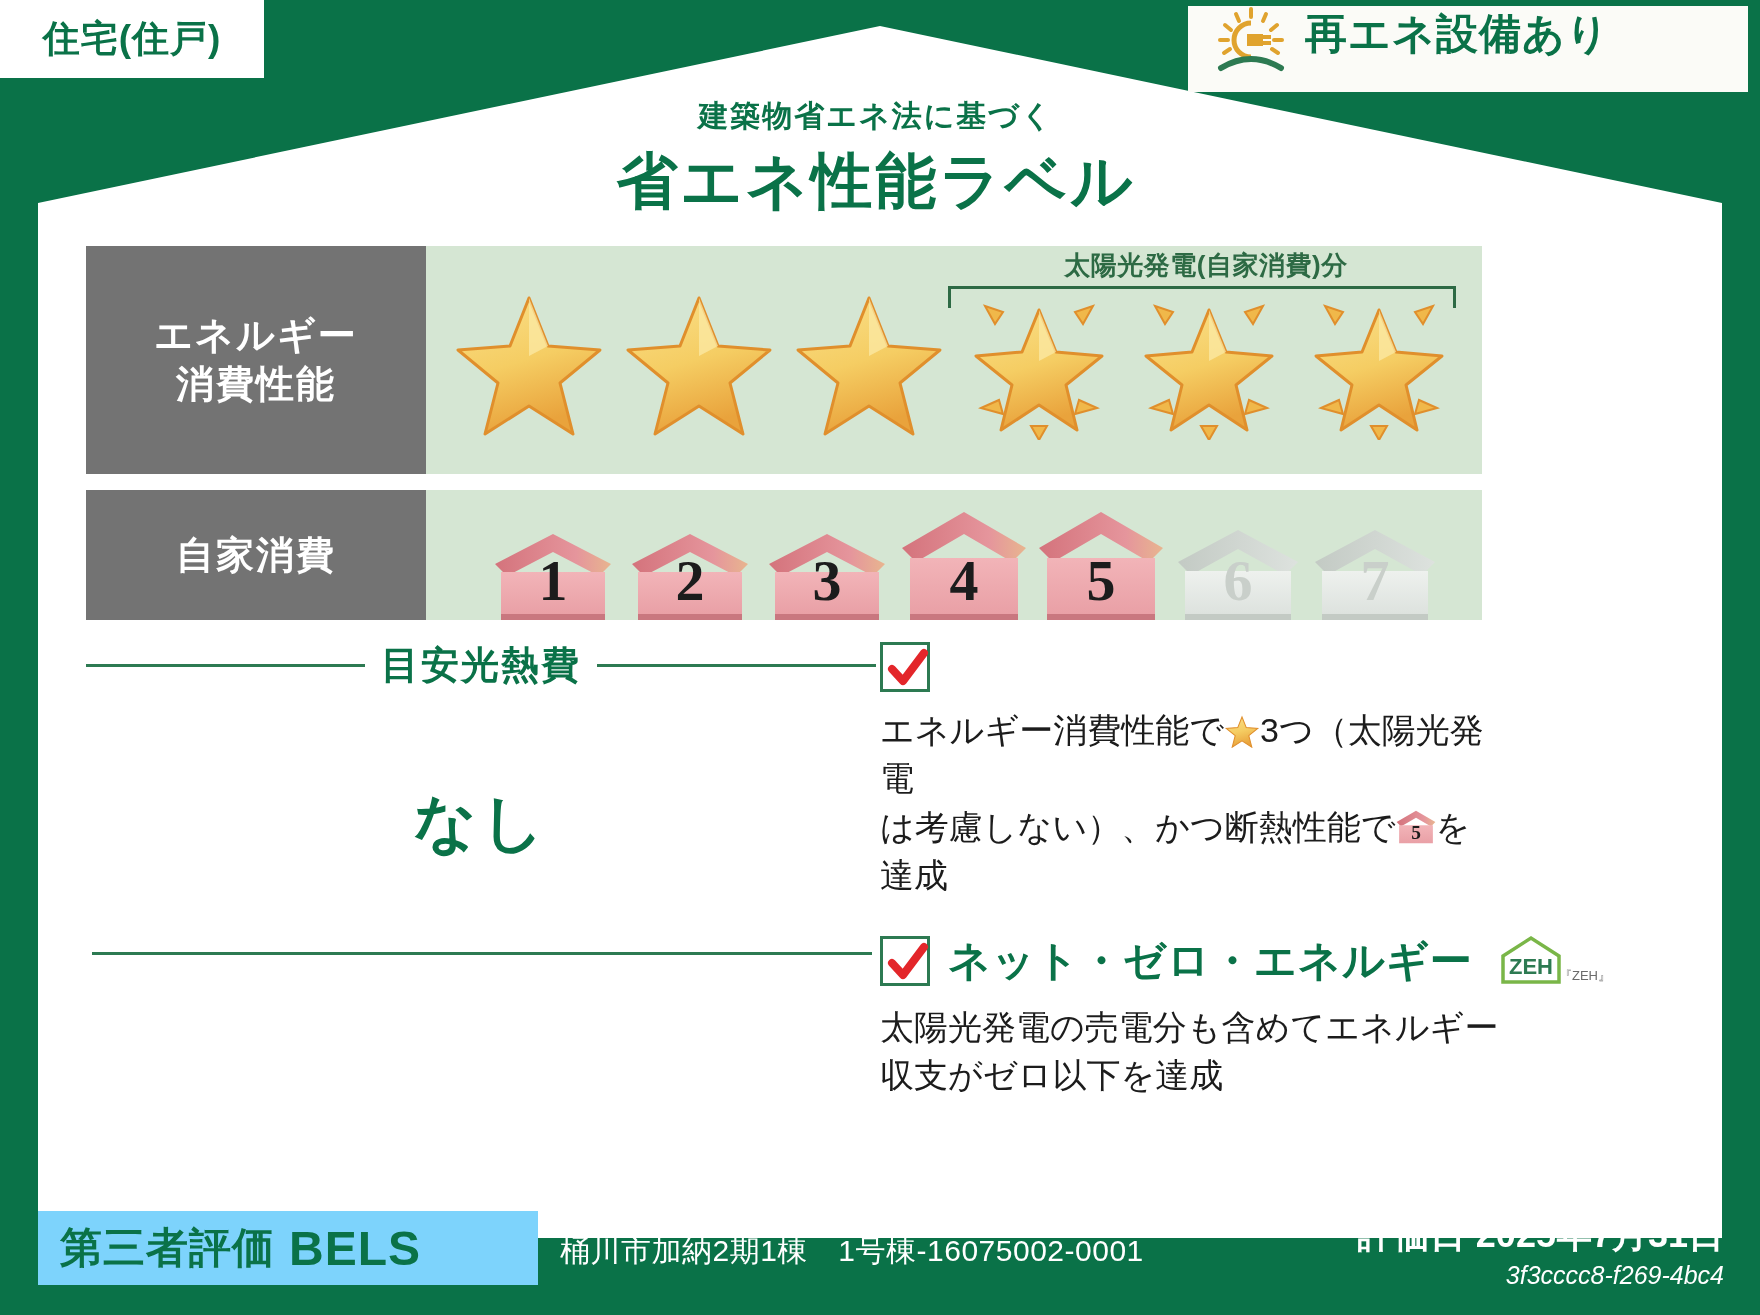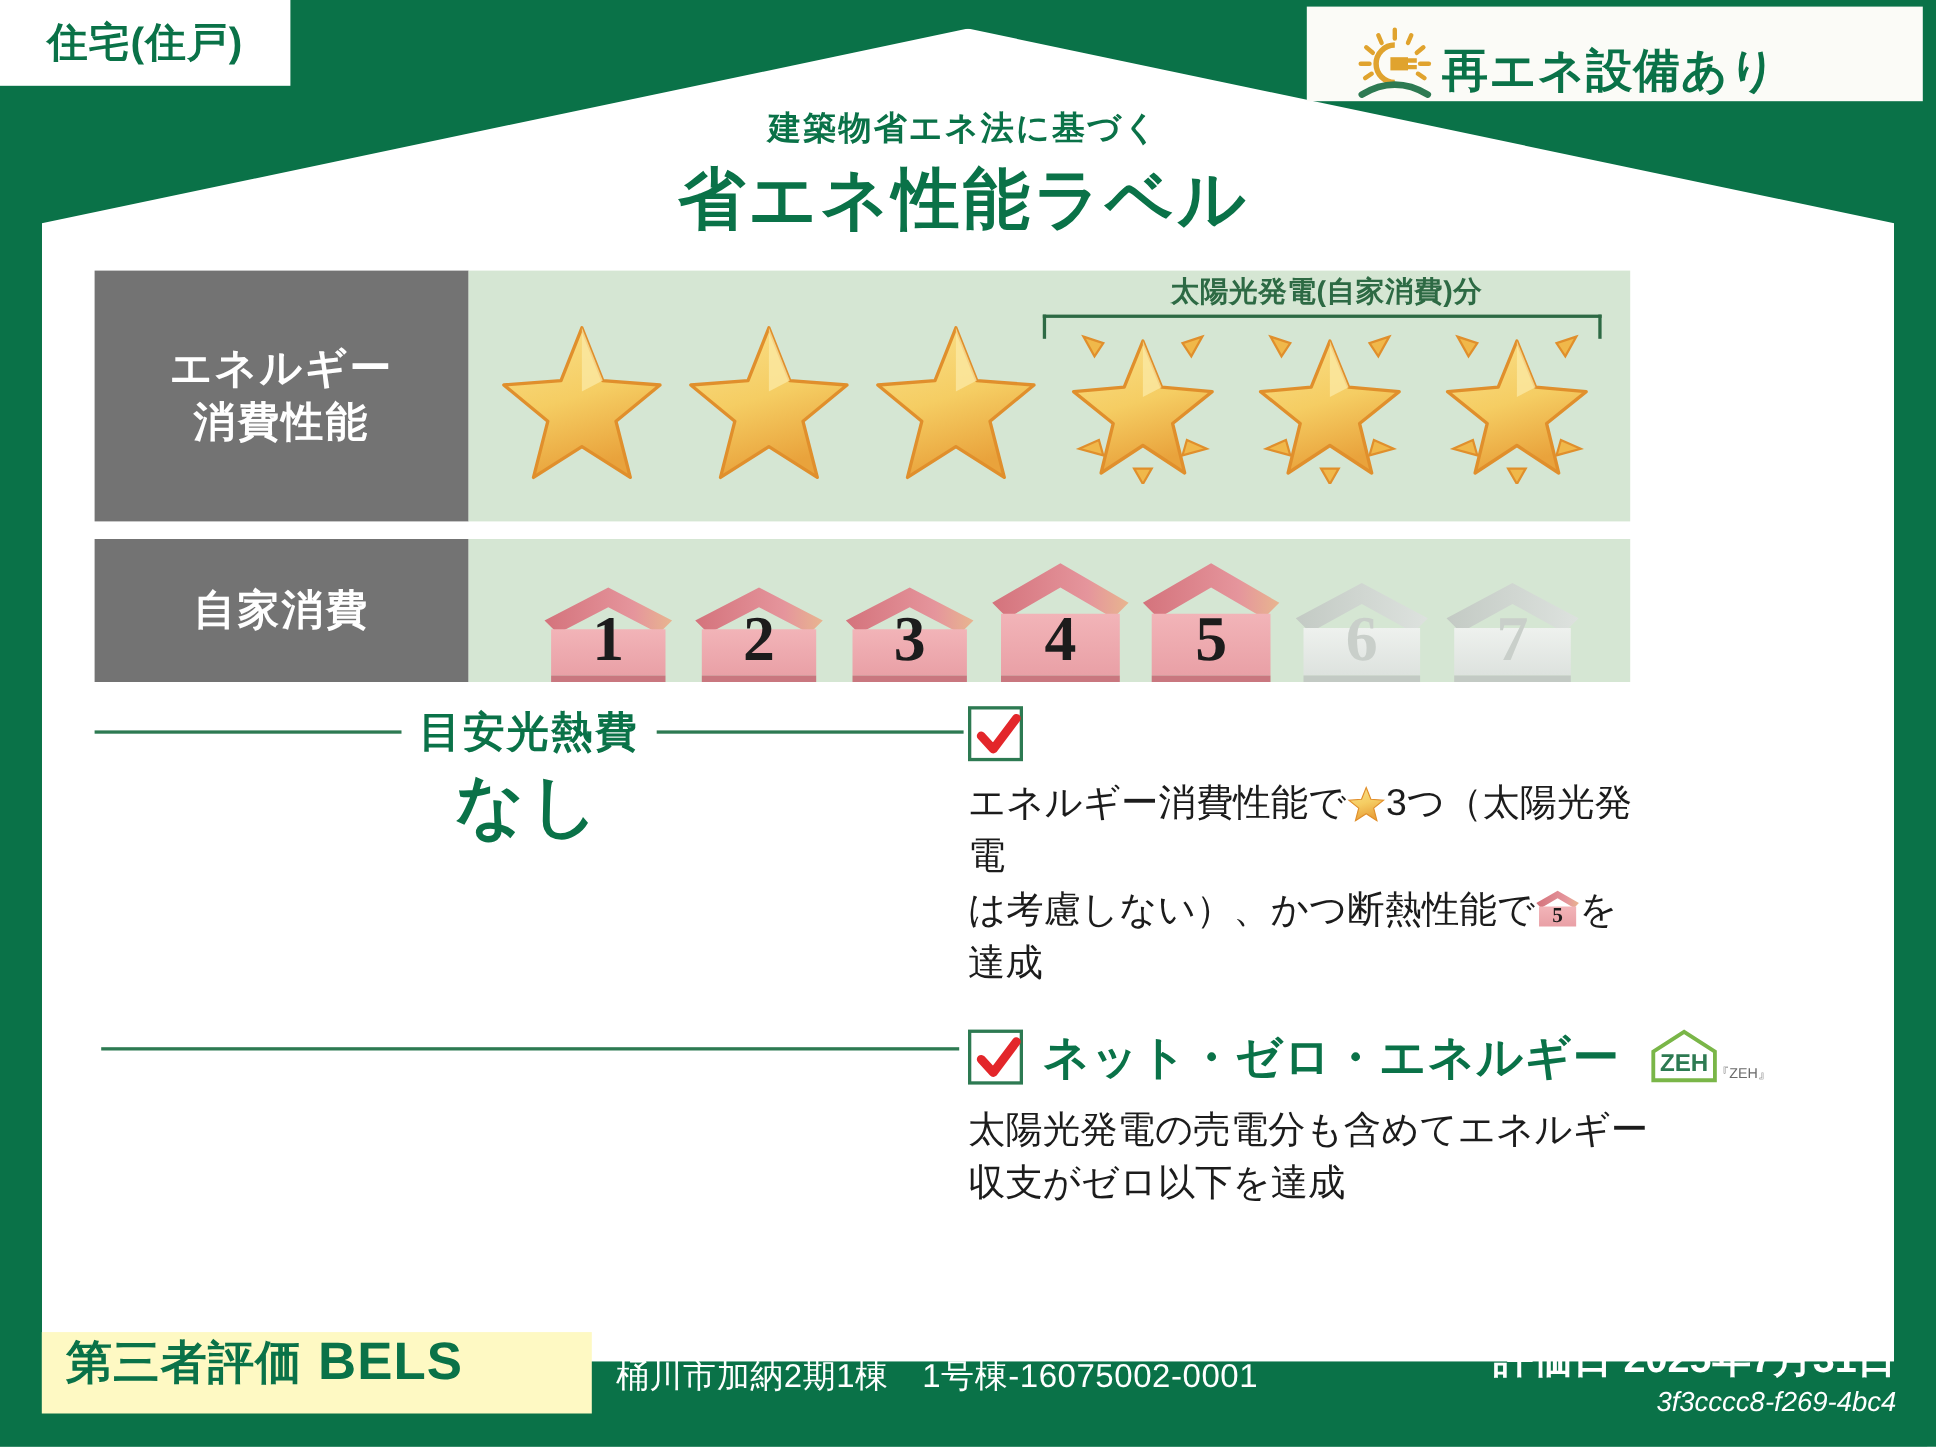--- a/index.html
+++ b/index.html
@@ -36,22 +36,22 @@
   .chip-type span {
     color: #0a7248; font-weight: bold; font-size: 37px; letter-spacing: 1px;
   }
 
   
   .chip-renew {
     position: absolute;
     left: 1188px; top: 6px;
     width: 560px; height: 86px;
     background: #fbfbf7;
-    display: flex; align-items: flex-end; gap: 3px;
-    padding-left: 40px;
+    display: flex; align-items: flex-start; gap: 14px;
+    padding-left: 23px;
     z-index: 8;
   }
   .chip-renew .label {
     color: #0a7248; font-weight: bold; font-size: 42px; letter-spacing: 1px;
   }
   .renew-icon { width: 80px; height: 68px; flex: none; }
 
   
   .title-wrap {
     position: absolute; left: 0; top: 96px; width: 100%;
@@ -127,21 +127,21 @@
     position: absolute; left: 86px; top: 640px; width: 790px; z-index: 6;
   }
   .cost-head {
     display: flex; align-items: center; gap: 16px;
   }
   .cost-head .rule { flex: 1; height: 3px; background: #2d7a52; }
   .cost-head .txt {
     color: #0a7248; font-weight: bold; font-size: 38px; letter-spacing: 2px; white-space: nowrap;
   }
   .cost-value {
-    text-align: center;
+    margin-top: 90px; text-align: center;
     color: #0a7248; font-weight: bold; font-size: 62px; letter-spacing: 4px;
   }
   .cost-foot-rule {
     position: absolute; left: 6px; top: 312px; width: 780px; height: 3px; background: #2d7a52;
   }
 
   
   .zeh-block {
     position: absolute; left: 880px; top: 642px; width: 620px; z-index: 6;
   }
@@ -162,22 +162,22 @@
   .inline-house { display: inline-block; width: 40px; height: 40px; vertical-align: -8px; }
   .zeh-logo { width: 112px; height: 54px; flex: none; margin-left: 6px; }
 
   
   .footer {
     position: absolute; left: 0; bottom: 0; width: 1760px; height: 110px;
     z-index: 9;
   }
   .bels-chip {
     position: absolute; left: 38px; top: 6px;
-    width: 500px; height: 74px; background: #fef9c3;
-    display: flex; align-items: flex-start; gap: 14px; padding-left: 22px;
+    width: 500px; height: 74px; background: #7dd3fc;
+    display: flex; align-items: center; gap: 14px; padding-left: 22px;
   }
   .bels-chip .t1 { color: #0a7248; font-weight: bold; font-size: 42px; letter-spacing: 1px; }
   .bels-chip .t2 { color: #0a7248; font-weight: bold; font-size: 48px; letter-spacing: 1px; }
   .prop-name {
     position: absolute; left: 560px; top: 26px;
     color: #ffffff; font-size: 30px; letter-spacing: 0.5px; white-space: nowrap;
   }
   .eval-date {
     position: absolute; right: 36px; top: 6px;
     color: #ffffff; font-size: 36px; font-weight: bold; text-align: right; white-space: nowrap;

